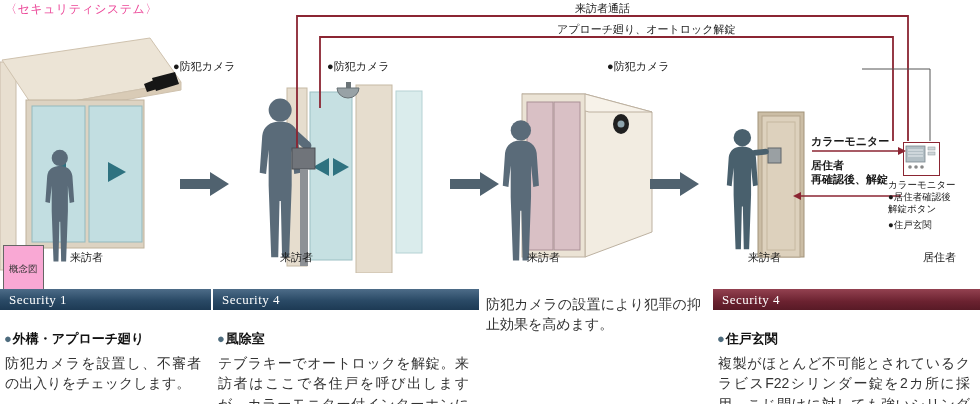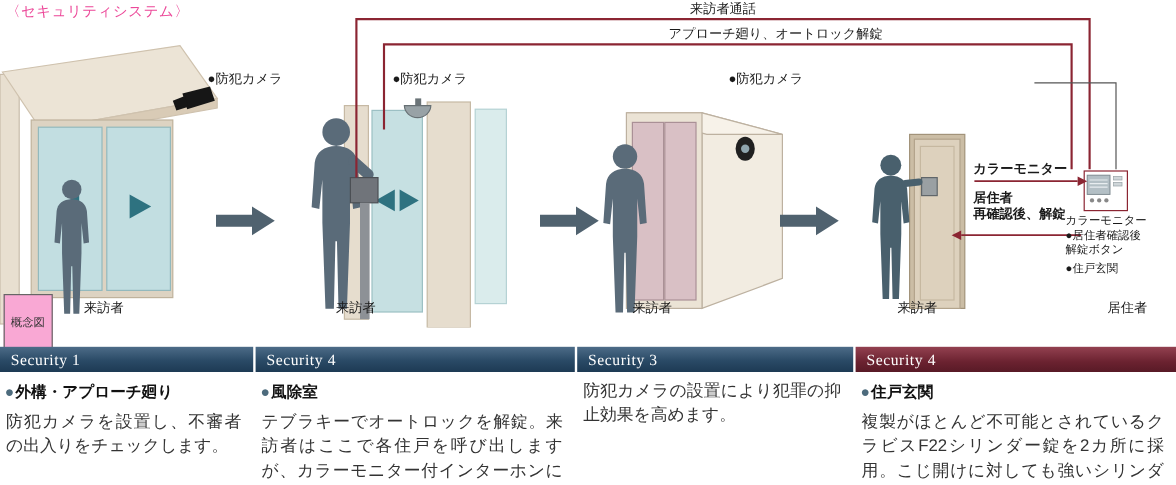--- a/index.html
+++ b/index.html
@@ -30,21 +30,21 @@
   .sec2 { left:213px; width:266px; }
   .sec3 { left:481px; width:230px; }
   .sec4 { left:713px; width:267px; }
   .secbar {
     height:21px; line-height:21px; color:#fff; padding-left:9px;
     font-family:"Liberation Serif","DejaVu Serif",serif;
     font-size:13px; letter-spacing:.5px;
     background:linear-gradient(180deg,#4d6c88 0%,#2a4a66 55%,#1d3a54 100%);
   }
   .secbar.red { background:linear-gradient(180deg,#934150 0%,#6b2230 60%,#581a26 100%); }
-  .sectitle { margin:8px 0 0 4px; font-size:13px; font-weight:bold; color:#111; }
+  .sectitle { margin:20px 0 0 4px; font-size:13px; font-weight:bold; color:#111; }
   .sectitle .bullet { color:#4d6b7d; margin-right:1px; }
   .secbody {
     margin:5px 10px 0 5px; font-size:14px; line-height:1.45; color:#333;
     text-align:justify;
   }
 </style>
 </head>
 <body>
 
 <div class="stage">
@@ -181,21 +181,20 @@
     <div class="secbody">防犯カメラを設置し、不審者の出入りをチェックします。</div>
   </div>
 
   <div class="section sec2">
     <div class="secbar">Security 4</div>
     <div class="sectitle"><span class="bullet">●</span><span>風除室</span></div>
     <div class="secbody">テブラキーでオートロックを解錠。来訪者はここで各住戸を呼び出しますが、カラーモニター付インターホンにより、室内から来訪者を確認することができます。</div>
   </div>
 
   <div class="section sec3">
-    <div class="secbar">Security 3</div>
     <div class="secbody">防犯カメラの設置により犯罪の抑止効果を高めます。</div>
   </div>
 
   <div class="section sec4">
     <div class="secbar red">Security 4</div>
     <div class="sectitle"><span class="bullet">●</span><span>住戸玄関</span></div>
     <div class="secbody">複製がほとんど不可能とされているクラビスF22シリンダー錠を2カ所に採用。こじ開けに対しても強いシリンダー錠です。</div>
   </div>
 
 </div>

